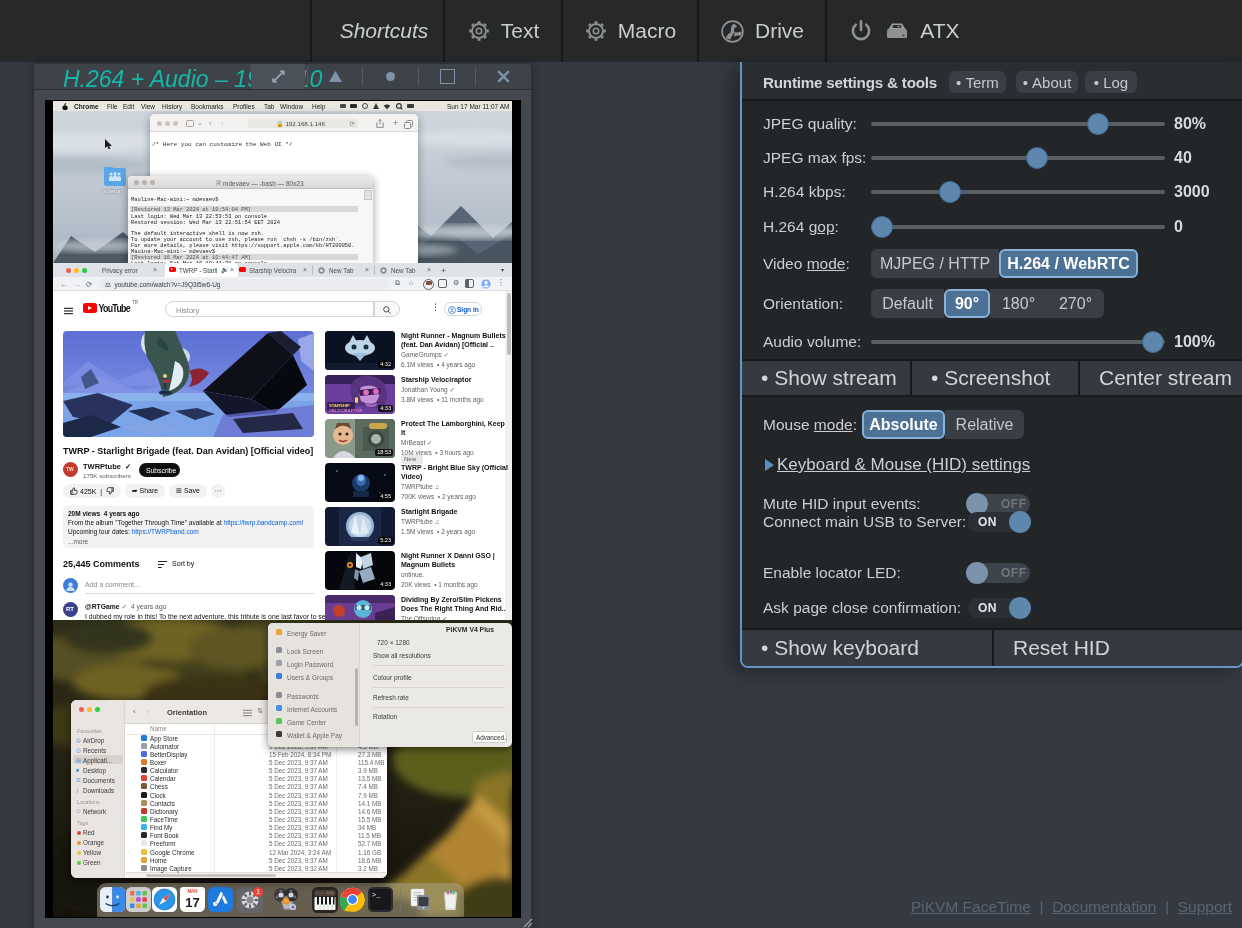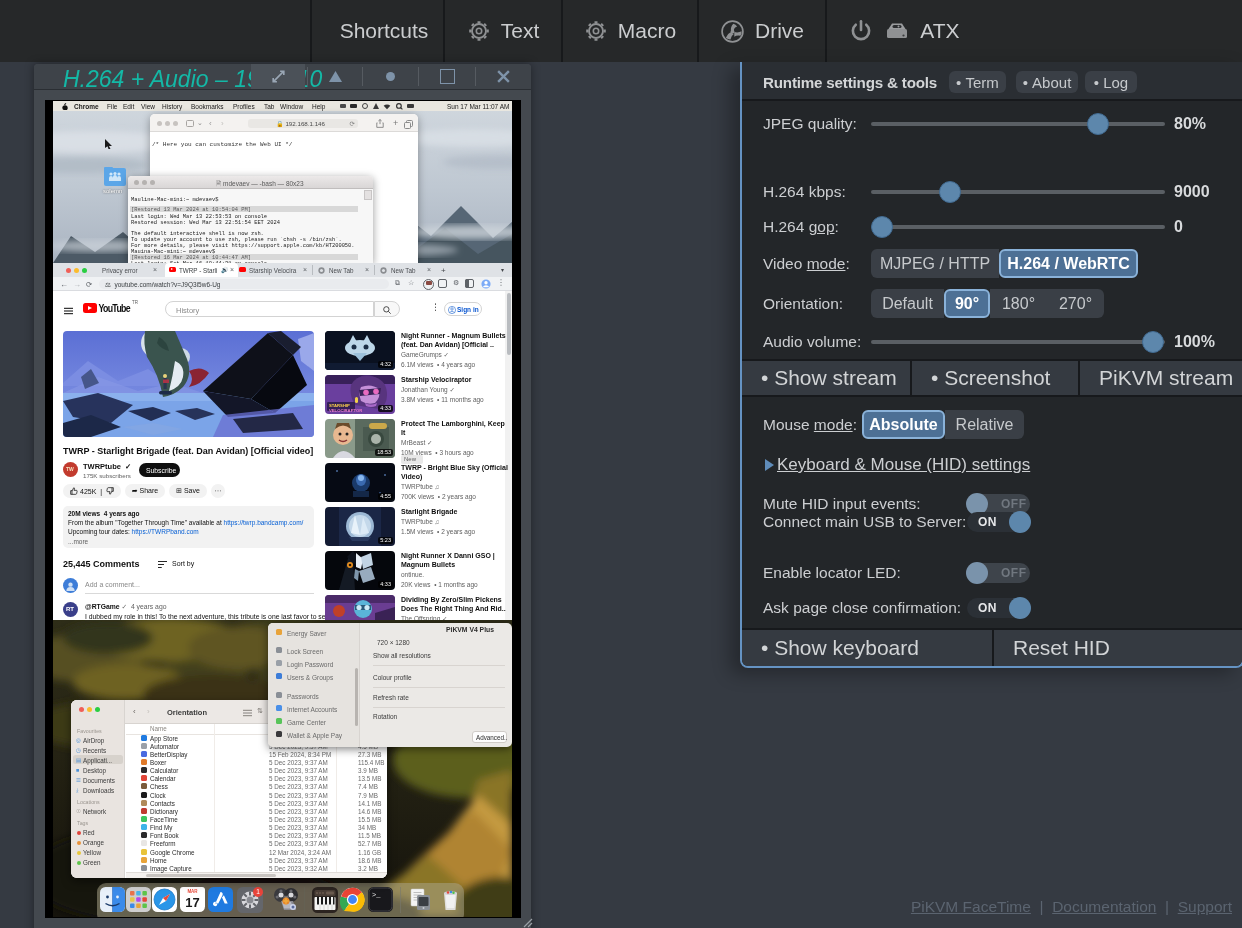--- a/index.html
+++ b/index.html
@@ -72,21 +72,21 @@
 
   
   #footer { position:absolute; left:0; top:898px; width:1242px; text-align:right; padding-right:10px;
     font-size:15.5px; color:#5b6470; }
   #footer span.lnk { text-decoration:underline; }
 </style>
 </head>
 <body>
 
 <div id="nav">
-  <div class="navitem" style="left:310px; width:146px;">Shortcuts</div>
+  <div class="navitem" style="left:310px; width:146px;font-style:italic;">Shortcuts</div>
   <div class="navitem" style="left:561px; width:136px;"><svg width="24" height="24" viewBox="0 0 24 24">
         <g fill="none" stroke="#8f9193">
           <circle cx="12" cy="12" r="7" stroke-width="1.9"></circle>
           <circle cx="12" cy="12" r="2.7" stroke-width="1.6"></circle>
           <g stroke-width="3">
             <path d="M12 2.2v2M12 19.8v2M2.2 12h2M19.8 12h2M5.1 5.1l1.4 1.4M17.5 17.5l1.4 1.4M18.9 5.1l-1.4 1.4M6.5 17.5l-1.4 1.4"></path>
           </g>
         </g>
       </svg>Macro</div>
   <div class="navitem" style="left:443px; width:118px;"><svg width="24" height="24" viewBox="0 0 24 24">
@@ -917,25 +917,31 @@
     <div class="pbtn" style="left:274px; width:62px;">•&nbsp;About</div>
     <div class="pbtn" style="left:343px; width:52px;">•&nbsp;Log</div>
   </div>
 
   <div class="prow" style="top:45px;">
     <div class="plabel">JPEG quality:</div>
     <div class="track"></div>
       <div class="knob" style="left:345px;"></div>
     <div class="pval">80%</div>
   </div>
+  <div class="prow" style="top:79px;">
+    <div class="plabel">JPEG max fps:</div>
+    <div class="track"></div>
+      <div class="knob" style="left:284px;"></div>
+    <div class="pval">40</div>
+  </div>
   <div class="prow" style="top:113px;">
     <div class="plabel">H.264 kbps:</div>
     <div class="track"></div>
       <div class="knob" style="left:197px;"></div>
-    <div class="pval">9000</div>
+    <div class="pval">3000</div>
   </div>
   <div class="prow" style="top:148px;">
     <div class="plabel">H.264 <u>gop</u>:</div>
     <div class="track"></div>
       <div class="knob" style="left:129px;"></div>
     <div class="pval">0</div>
   </div>
 
   <div class="prow" style="top:187px; height:29px;">
     <div class="plabel">Video <u>mode</u>:</div>
@@ -952,21 +958,21 @@
   <div class="prow" style="top:263px;">
     <div class="plabel">Audio volume:</div>
     <div class="track"></div>
       <div class="knob" style="left:400px;"></div>
     <div class="pval">100%</div>
   </div>
 
   <div class="pbar" style="top:297px;">
     <div class="cell" style="left:168px; width:166px; border-left:2px solid #17191c;">•&nbsp;Screenshot</div>
     <div class="cell" style="left:0; width:166px;">•&nbsp;Show stream</div>
-    <div class="cell" style="left:336px; border-left:2px solid #17191c; right:0;">PiKVM stream</div>
+    <div class="cell" style="left:336px; border-left:2px solid #17191c; right:0;">Center stream</div>
   </div>
 
   <div class="prow" style="top:348px; height:29px;">
     <div class="plabel">Mouse <u>mode</u>:</div>
     <div class="selbtn on" style="left:120px; width:83px;">Absolute</div>
     <div class="selbtn" style="left:203px; width:79px; border-radius:0 6px 6px 0;">Relative</div>
   </div>
 
   <div class="prow" style="top:389px; height:28px;">
     <div style="position:absolute; left:23px; top:8px; width:0; height:0; border-left:9px solid #5f8cba; border-top:6px solid transparent; border-bottom:6px solid transparent;"></div>

